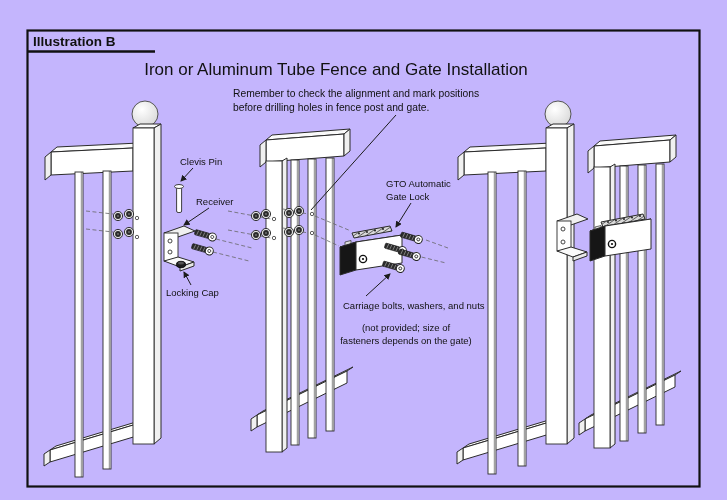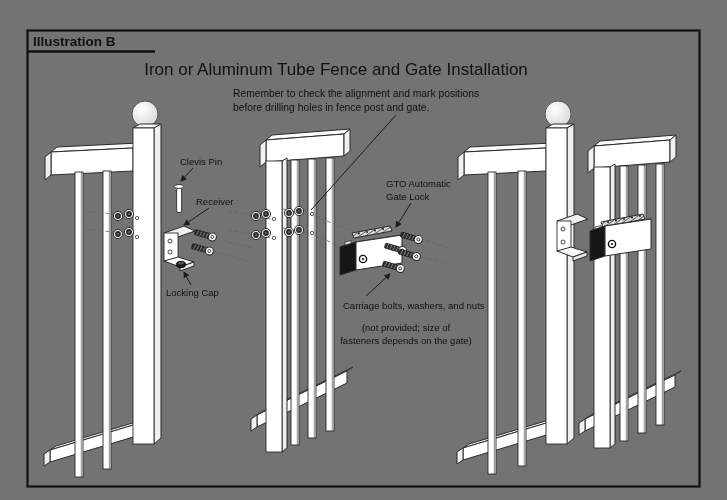--- a/index.html
+++ b/index.html
@@ -1,16 +1,16 @@
 <!DOCTYPE html>
 <html><head>
 <meta charset="utf-8">
 <style>
   html,body { margin:0; padding:0; background:#fff; }
-  .page { position:relative; width:727px; height:500px; background:#737373; overflow:hidden; }
+  .page { position:relative; width:727px; height:500px; background:#c4b5fd; overflow:hidden; }
   svg { display:block; }
   .ln  { stroke:#2b2b2b; stroke-width:1; stroke-linejoin:round; }
   .thin{ stroke:#2b2b2b; stroke-width:0.7; }
   .pk  { fill:#ffffff; stroke:#2b2b2b; stroke-width:0.9; }
   .sl  { stroke:#2b2b2b; stroke-width:0.55; }
   .dash{ stroke:#666; stroke-width:0.8; stroke-dasharray:4 2.5; fill:none; }
   .ldr { stroke:#1c1c1c; stroke-width:1; fill:none; }
   .t-tag   { font:600 13.5px "Liberation Sans", sans-serif; fill:#111; }
   .t-title { font:400 17px  "Liberation Sans", sans-serif; fill:#111; }
   .t-note  { font:400 10.3px "Liberation Sans", sans-serif; fill:#111; }

